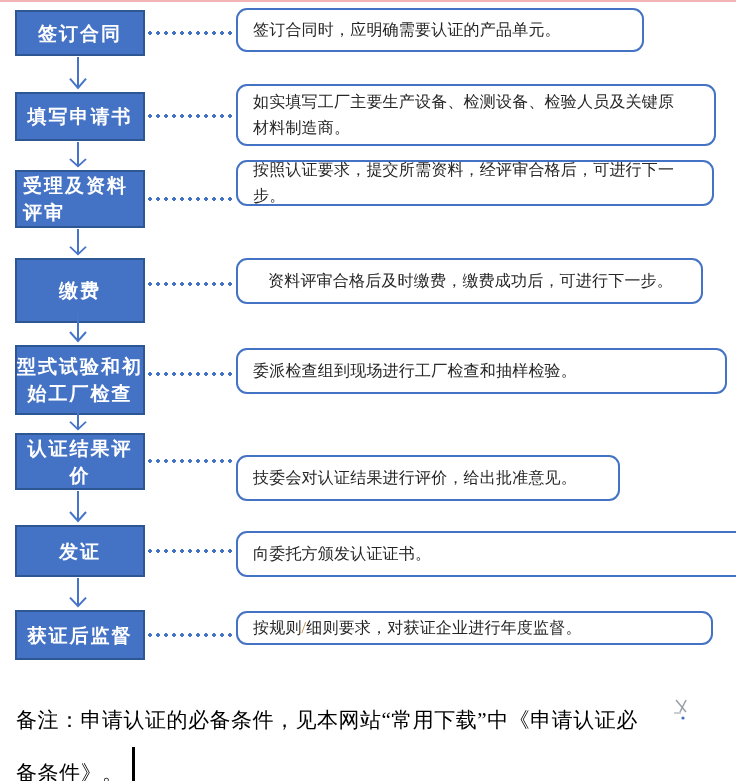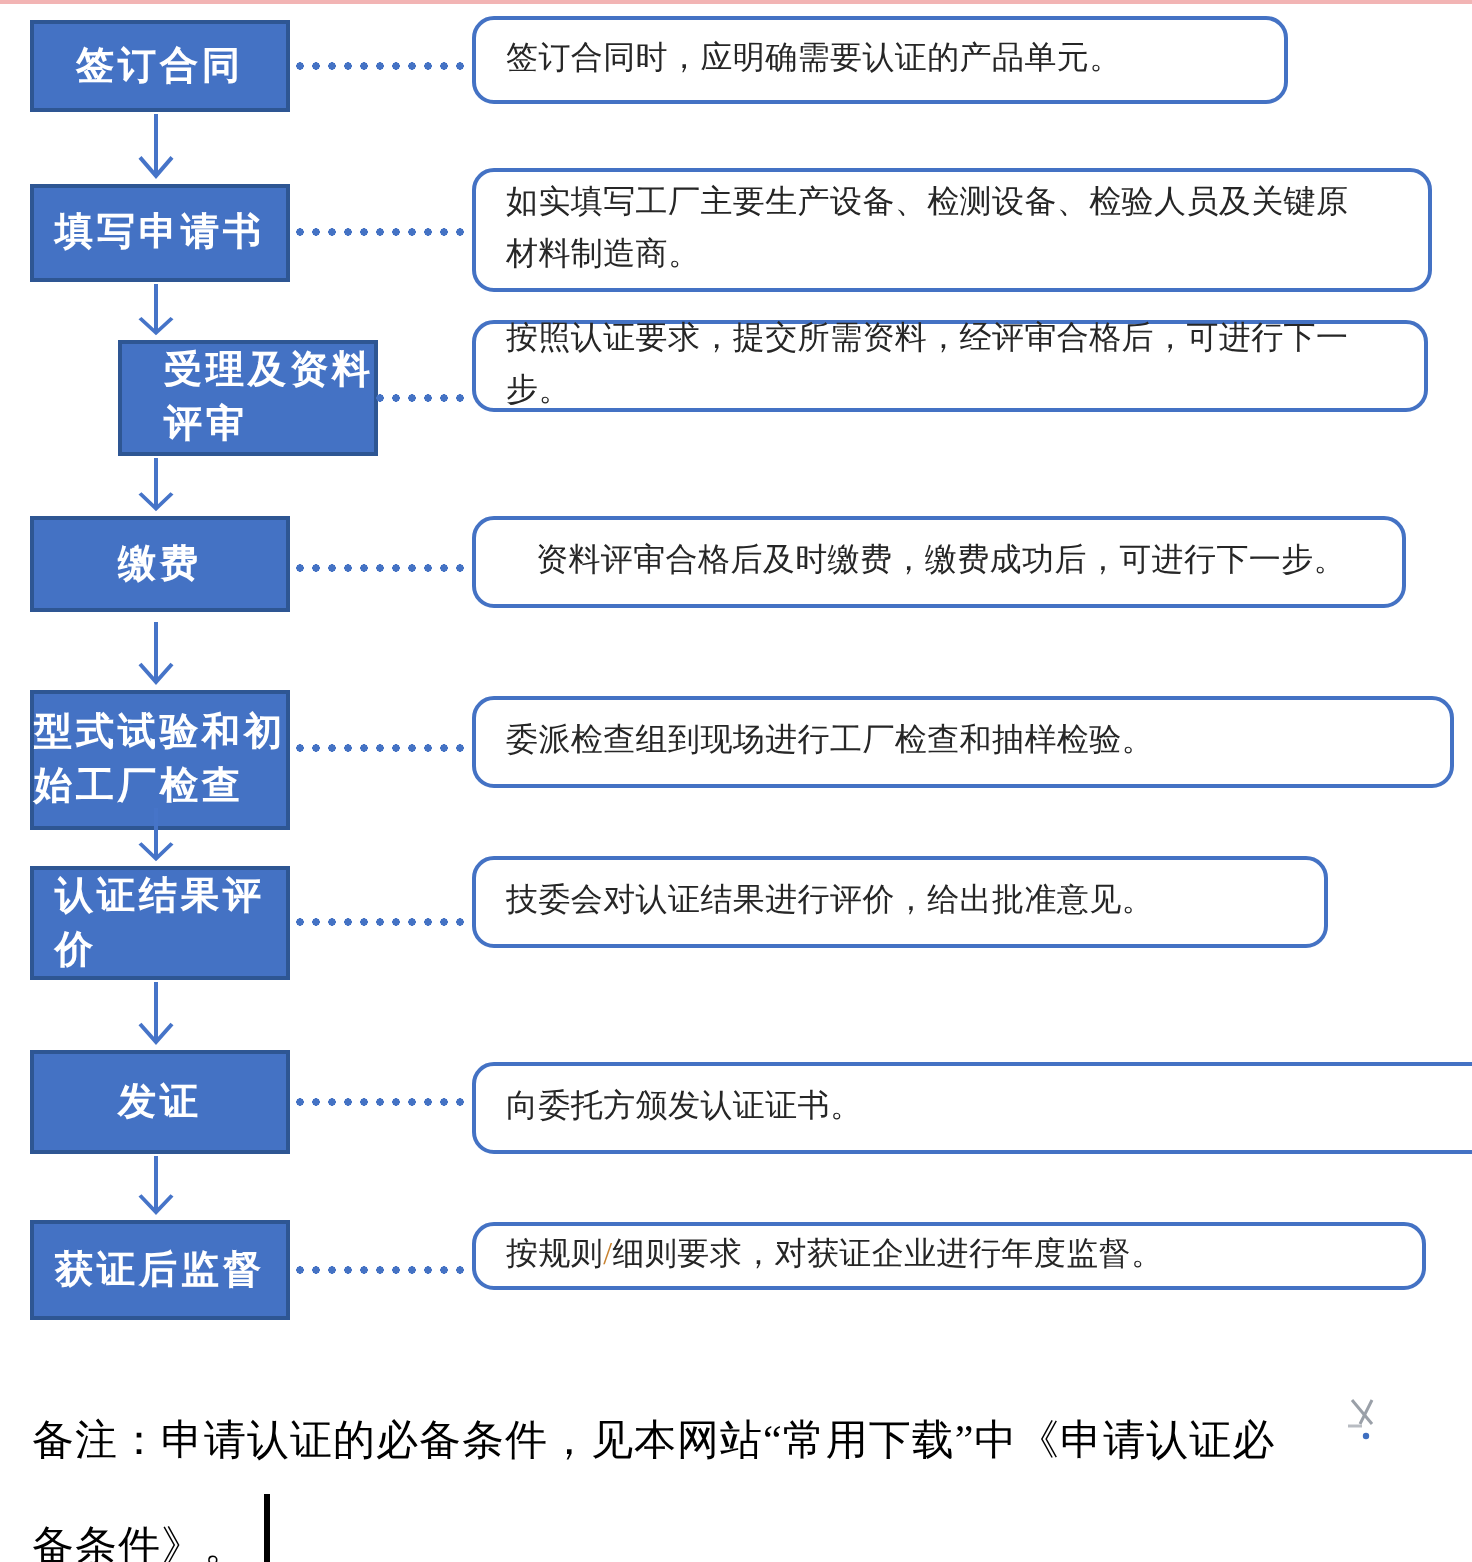--- a/index.html
+++ b/index.html
@@ -10,23 +10,23 @@
   .top-line{position:absolute;left:0;top:0;width:736px;height:2px;
             background:var(--top-line,#f2b4b4);}
 
   
   .lbox{position:absolute;left:15px;width:130px;
         background:var(--box-fill,#4472C4);
         border:2px solid var(--box-border,#2E5693);
         box-sizing:border-box;
         display:flex;align-items:center;justify-content:center;}
   .lbox .lbl{color:#ffffff;font-weight:bold;font-size:19px;
-             letter-spacing:2px;line-height:27px;
+             letter-spacing:2px;line-height:27px;text-align:center;
              white-space:pre-line;}
-  .lbox.align-left{justify-content:flex-end;margin-left:44px;}
+  .lbox.align-left{justify-content:flex-start;}
   .lbox.align-left .lbl{text-align:left;padding-left:6px;}
 
   
   .dots{position:absolute;left:146px;width:90px;height:6px;
         background-image:radial-gradient(circle closest-side,var(--accent,#4472C4) 60%,transparent 65%);
         background-size:8px 6px;background-repeat:repeat-x;}
 
   
   .callout{position:absolute;left:236px;
            background:#fff;border:2px solid var(--accent,#4472C4);
@@ -76,21 +76,21 @@
 
   <div class="lbox align-left" style="top:170px;height:58px">
     <span class="lbl">受理及资料
 评审</span>
   </div>
   <div class="dots" style="top:196px"></div>
   <div class="callout" style="top:160px;height:46px;width:478px">
     <span class="ctext">按照认证要求，提交所需资料，经评审合格后，可进行下一步。</span>
   </div>
 
-  <div class="lbox" style="top:258px;height:48px">
+  <div class="lbox" style="top:258px;height:65px">
     <span class="lbl">缴费</span>
   </div>
   <div class="dots" style="top:281px"></div>
   <div class="callout pad-lg" style="top:258px;height:46px;width:467px">
     <span class="ctext">资料评审合格后及时缴费，缴费成功后，可进行下一步。</span>
   </div>
 
   <div class="lbox" style="top:345px;height:70px">
     <span class="lbl">型式试验和初
 始工厂检查</span>
@@ -98,21 +98,21 @@
   <div class="dots" style="top:371px"></div>
   <div class="callout" style="top:348px;height:46px;width:491px">
     <span class="ctext">委派检查组到现场进行工厂检查和抽样检验。</span>
   </div>
 
   <div class="lbox" style="top:433px;height:57px">
     <span class="lbl">认证结果评
 价</span>
   </div>
   <div class="dots" style="top:458px"></div>
-  <div class="callout" style="top:428px;height:46px;width:428px">
+  <div class="callout" style="top:455px;height:46px;width:384px">
     <span class="ctext">技委会对认证结果进行评价，给出批准意见。</span>
   </div>
 
   <div class="lbox" style="top:525px;height:52px">
     <span class="lbl">发证</span>
   </div>
   <div class="dots" style="top:548px"></div>
   <div class="callout" style="top:531px;height:46px;width:564px">
     <span class="ctext">向委托方颁发认证证书。</span>
   </div>

